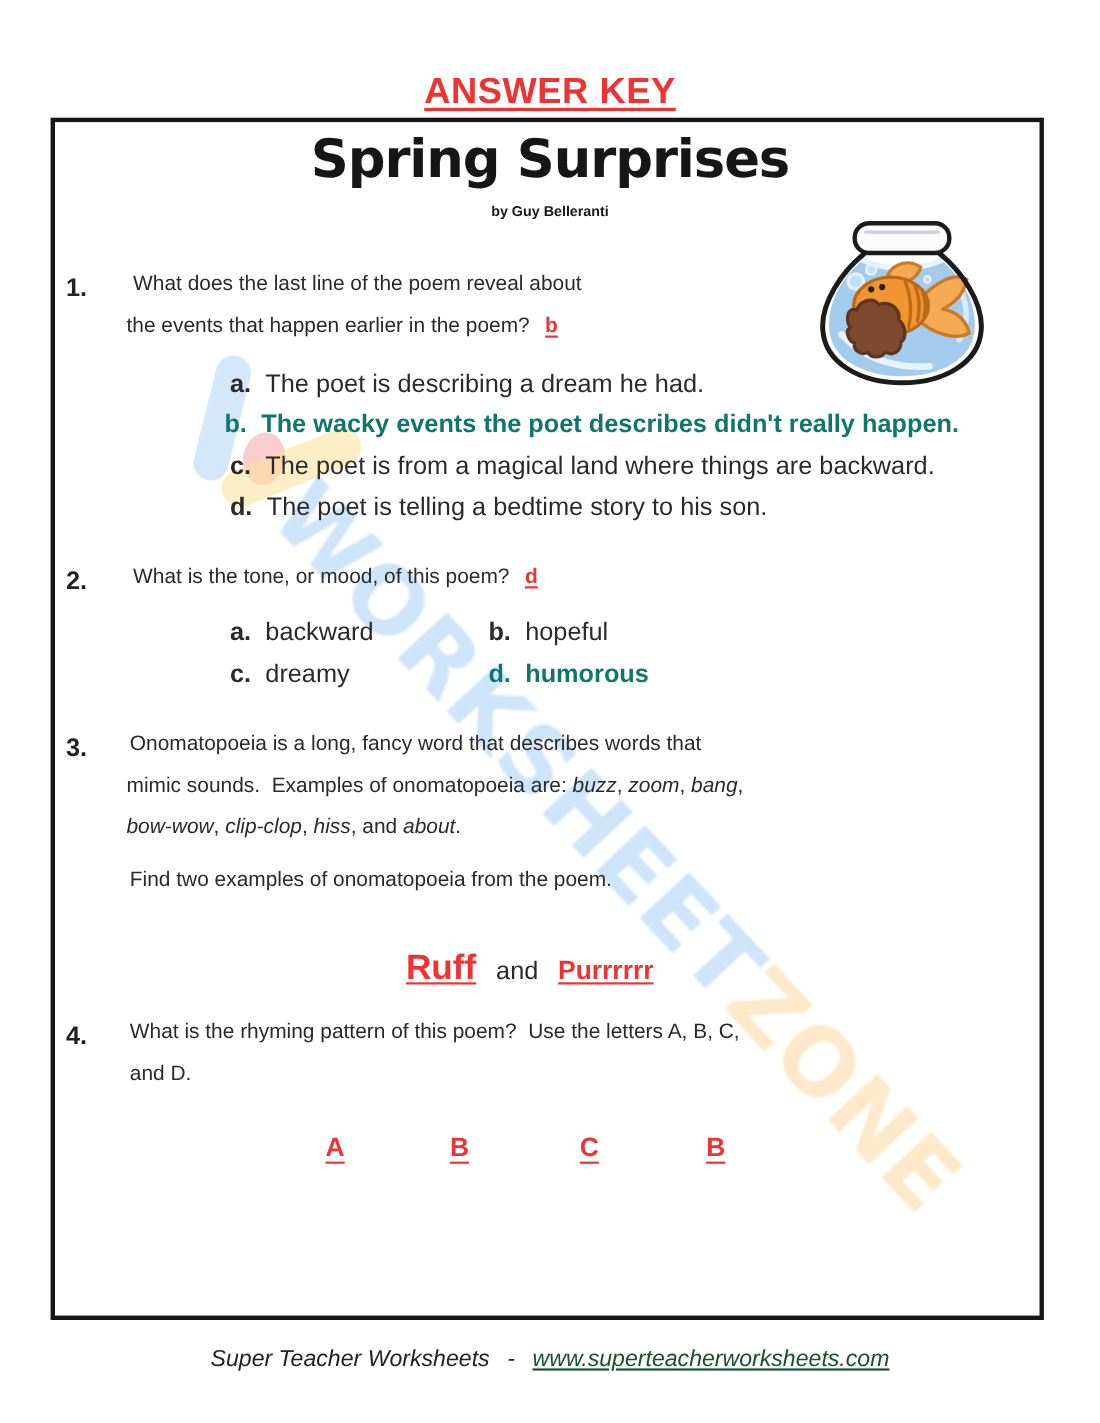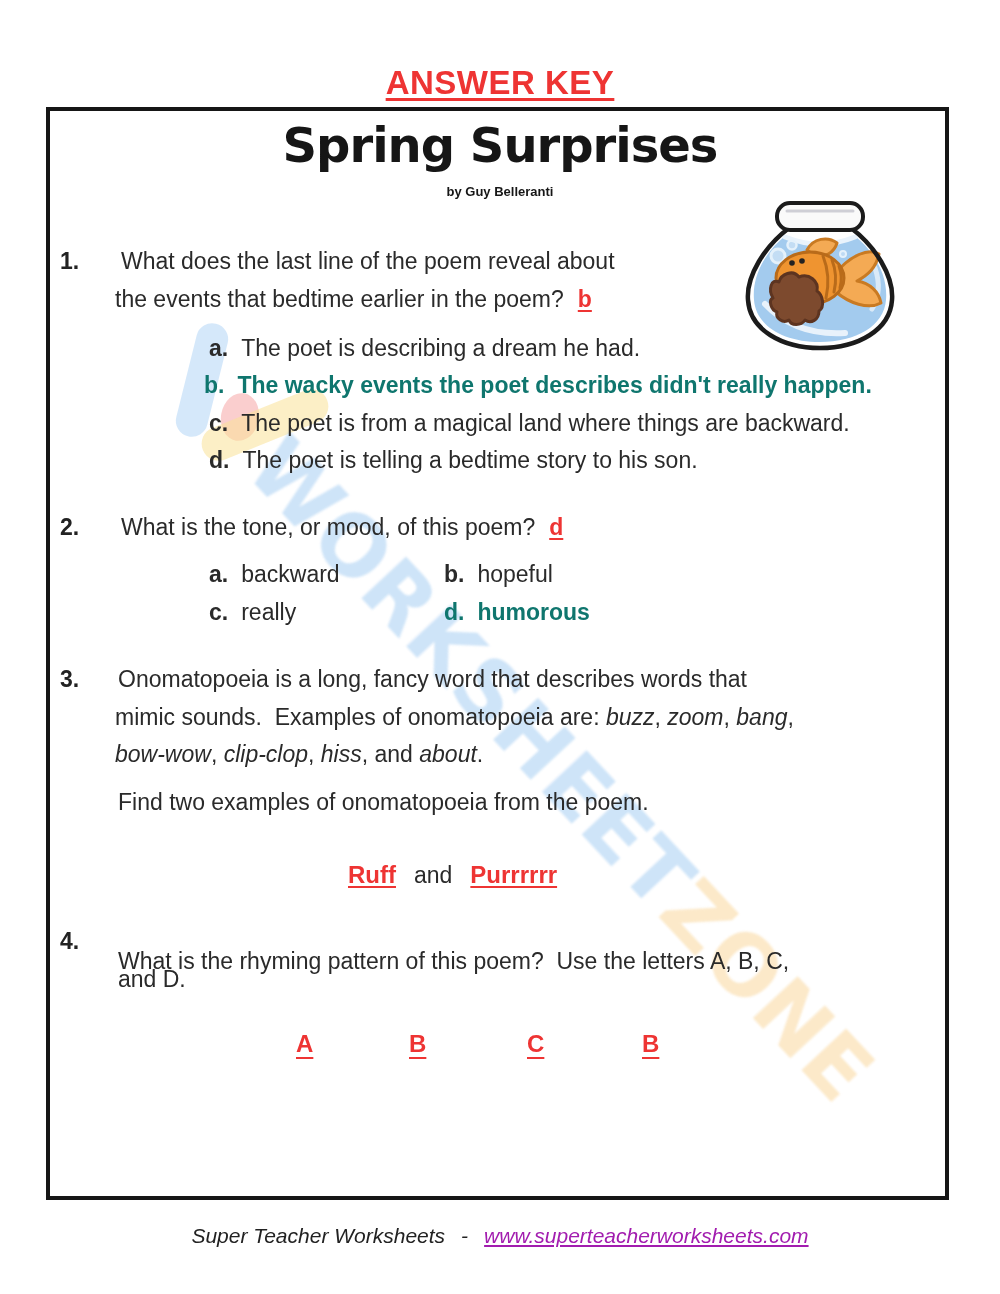--- a/index.html
+++ b/index.html
@@ -66,21 +66,21 @@
   }
   #ws-byline {
     top:184px; left:0; width:100%;
     text-align:center;
     font-size:13px; font-weight:bold;
     color:#161616;
   }
 
   
   .qnum  { font-size:23px; font-weight:bold; color:#222; }
-  .qline { font-size:23px; color:#2a2a2a; white-space:pre; }
+  .qline { font-size:19px; color:#2a2a2a; white-space:pre; }
   .ans-red {
     color:#ee3433; font-weight:bold;
     text-decoration:underline;
     text-decoration-thickness:2px;
     text-underline-offset:3px;
   }
   .opt-row { font-size:23px; white-space:pre;margin-left:34px; }
   .opt-letter { font-weight:bold; padding-right:13px; }
   .opt-row.correct {
     color:#0f766e; font-weight:bold;
@@ -96,21 +96,21 @@
 
   
   #footer {
     top:1224px; left:0; width:100%;
     text-align:center;
     font-size:21px; font-style:italic;
     color:#222;
   }
   #footer .dash { margin:0 16px; }
   #footer a {
-    color:#a21caf;
+    color:#14532d;
     text-decoration:underline;
     cursor:pointer;
   }
 </style>
 </head>
 <body>
 
 <div class="abs wm wm-shape" id="wm-logo-blue"></div>
 <div class="abs wm" id="wm-logo-red"></div>
 <div class="abs wm wm-shape" id="wm-logo-yellow"></div>
@@ -162,45 +162,45 @@
   </g>
 
   <path d="M56,32 C32,50 13,80 15,104 C17,134 49,152 87,152 C125,152 157,134 159,104 C161,80 142,50 118,32" fill="none" stroke="#1b1b1b" stroke-width="4.5" stroke-linecap="round"></path>
 
   <rect x="44" y="7" width="86" height="27" rx="13" fill="#fafafa" stroke="#1b1b1b" stroke-width="4"></rect>
   <line x1="54" y1="15" x2="120" y2="15" stroke="#cfcfd6" stroke-width="3" stroke-linecap="round"></line>
 </svg>
 
 <div class="abs z qnum" style="left:60px; top:248px;">1.</div>
 <div class="abs z qline" style="left:121px; top:248px;">What does the last line of the poem reveal about</div>
-<div class="abs z qline" style="left:115px; top:286px;"><span>the events that bedtime earlier in the poem?</span><span class="ans-red" style="margin-left:14px;">b</span></div>
+<div class="abs z qline" style="left:115px; top:286px;"><span>the events that happen earlier in the poem?</span><span class="ans-red" style="margin-left:14px;">b</span></div>
 
 <div class="abs z opt-row" style="left:175px; top:335px;"><span class="opt-letter">a.</span><span>The poet is describing a dream he had.</span></div>
 <div class="abs z opt-row correct" style="left:170px; top:372px;"><span class="opt-letter">b.</span><span>The wacky events the poet describes didn't really happen.</span></div>
 <div class="abs z opt-row" style="left:175px; top:410px;"><span class="opt-letter">c.</span><span>The poet is from a magical land where things are backward.</span></div>
 <div class="abs z opt-row" style="left:175px; top:447px;"><span class="opt-letter">d.</span><span>The poet is telling a bedtime story to his son.</span></div>
 
 <div class="abs z qnum" style="left:60px; top:514px;">2.</div>
 <div class="abs z qline" style="left:121px; top:514px;"><span>What is the tone, or mood, of this poem?</span><span class="ans-red" style="margin-left:14px;">d</span></div>
 
 <div class="abs z opt-row" style="left:175px; top:561px;"><span class="opt-letter">a.</span><span>backward</span></div>
 <div class="abs z opt-row" style="left:410px; top:561px;"><span class="opt-letter">b.</span><span>hopeful</span></div>
-<div class="abs z opt-row" style="left:175px; top:599px;"><span class="opt-letter">c.</span><span>really</span></div>
+<div class="abs z opt-row" style="left:175px; top:599px;"><span class="opt-letter">c.</span><span>dreamy</span></div>
 <div class="abs z opt-row correct" style="left:410px; top:599px;"><span class="opt-letter">d.</span><span>humorous</span></div>
 
 <div class="abs z qnum" style="left:60px; top:666px;">3.</div>
 <div class="abs z qline" style="left:118px; top:666px;">Onomatopoeia is a long, fancy word that describes words that</div>
 <div class="abs z qline" style="left:115px; top:704px;text-align:center;"><span class="pre">mimic sounds.  Examples of onomatopoeia are: </span><span class="it">buzz</span><span class="pre">, </span><span class="it">zoom</span><span class="pre">, </span><span class="it">bang</span><span>,</span></div>
 <div class="abs z qline" style="left:115px; top:741px;"><span class="it">bow-wow</span><span class="pre">, </span><span class="it">clip-clop</span><span class="pre">, </span><span class="it">hiss</span><span class="pre">, and </span><span class="it">about</span><span>.</span></div>
 <div class="abs z qline" style="left:118px; top:789px;">Find two examples of onomatopoeia from the poem.</div>
 
-<div class="abs z" style="left:348px; top:861px; font-size:23px;"><span class="ans-red" style="font-size:24px;">Ruff</span><span style="margin:15px 18px;">and</span><span class="ans-red" style="font-size:24px;">Purrrrrr</span></div>
+<div class="abs z" style="left:348px; top:861px; font-size:23px;"><span class="ans-red" style="font-size:32px;margin-left:21px;">Ruff</span><span style="margin:15px 18px;">and</span><span class="ans-red" style="font-size:24px;">Purrrrrr</span></div>
 
 <div class="abs z qnum" style="left:60px; top:928px;">4.</div>
-<div class="abs z qline pre" style="left:118px; top:928px;margin-top:20px;">What is the rhyming pattern of this poem?  Use the letters A, B, C,</div>
+<div class="abs z qline pre" style="left:118px; top:928px;">What is the rhyming pattern of this poem?  Use the letters A, B, C,</div>
 <div class="abs z qline" style="left:118px; top:966px;">and D.</div>
 
 <span class="abs z blank-answer" style="left:296px; top:1030px;">A</span>
 <span class="abs z blank-answer" style="left:409px; top:1030px;">B</span>
 <span class="abs z blank-answer" style="left:527px; top:1030px;">C</span>
 <span class="abs z blank-answer" style="left:642px; top:1030px;">B</span>
 
 <div class="abs z" id="footer"><span>Super Teacher Worksheets</span><span class="dash">-</span><a>www.superteacherworksheets.com</a></div>
 
 </body></html>

